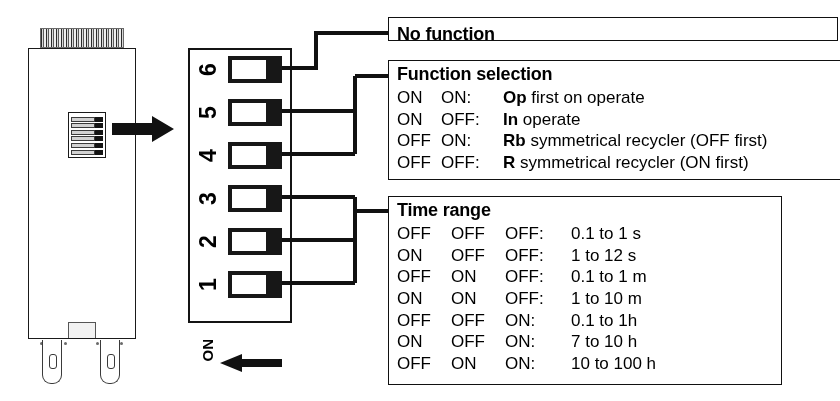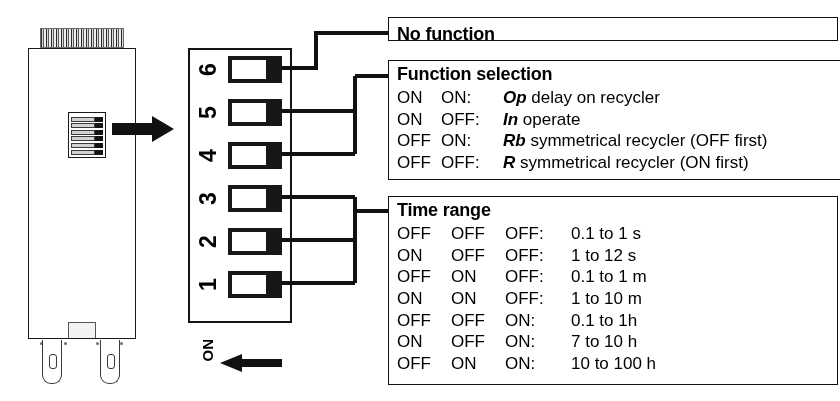--- a/index.html
+++ b/index.html
@@ -119,33 +119,33 @@
     box-sizing:border-box;
     padding:3px 8px 4px 8px;
   }
   .box-title{
     font-size:18px;font-weight:bold;letter-spacing:-0.2px;
     line-height:1.18;
   }
   #box-nofunction{left:388px;top:17px;width:450px;height:24px;
                   display:flex;align-items:center;padding-top:12px;padding-bottom:0;text-align:right;}
   #box-function{left:388px;top:60px;width:533px;height:120px;}
-  #box-timerange{left:388px;top:196px;width:450px;height:189px;}
+  #box-timerange{left:388px;top:196px;width:394px;height:189px;}
 
   table.rows{border-collapse:collapse;margin-top:2px;}
   table.rows td{
     font-size:17px;line-height:1.27;padding:0;
     white-space:nowrap;vertical-align:top;
   }
   .c-state{width:44px;}
   .c-state.wide{width:54px;}
   .c-state.last{width:62px;}
   .c-state.last3{width:66px;}
   .c-val{padding-left:8px;}
-  .c-val b{font-weight:bold;font-style:italic;}
+  .c-val b{font-weight:bold;}
 </style>
 </head>
 <body>
 
 <div id="page">
 
   <div id="device">
     <div class="dev-cap"></div>
     <div class="dev-body"></div>
 
@@ -250,21 +250,21 @@
     <div class="box-title">No function</div>
   </div>
 
   <div class="box" id="box-function">
     <div class="box-title">Function selection</div>
     <table class="rows">
       <tbody>
         <tr>
           <td class="c-state">ON</td>
           <td class="c-state last">ON:</td>
-          <td class="c-val"><b>Op</b><span> delay on recycler</span></td>
+          <td class="c-val"><b>Op</b><span> first on operate</span></td>
         </tr>
         <tr>
           <td class="c-state">ON</td>
           <td class="c-state last">OFF:</td>
           <td class="c-val"><b>In</b><span> operate</span></td>
         </tr>
         <tr>
           <td class="c-state">OFF</td>
           <td class="c-state last">ON:</td>
           <td class="c-val"><b>Rb</b><span> symmetrical recycler (OFF first)</span></td>

